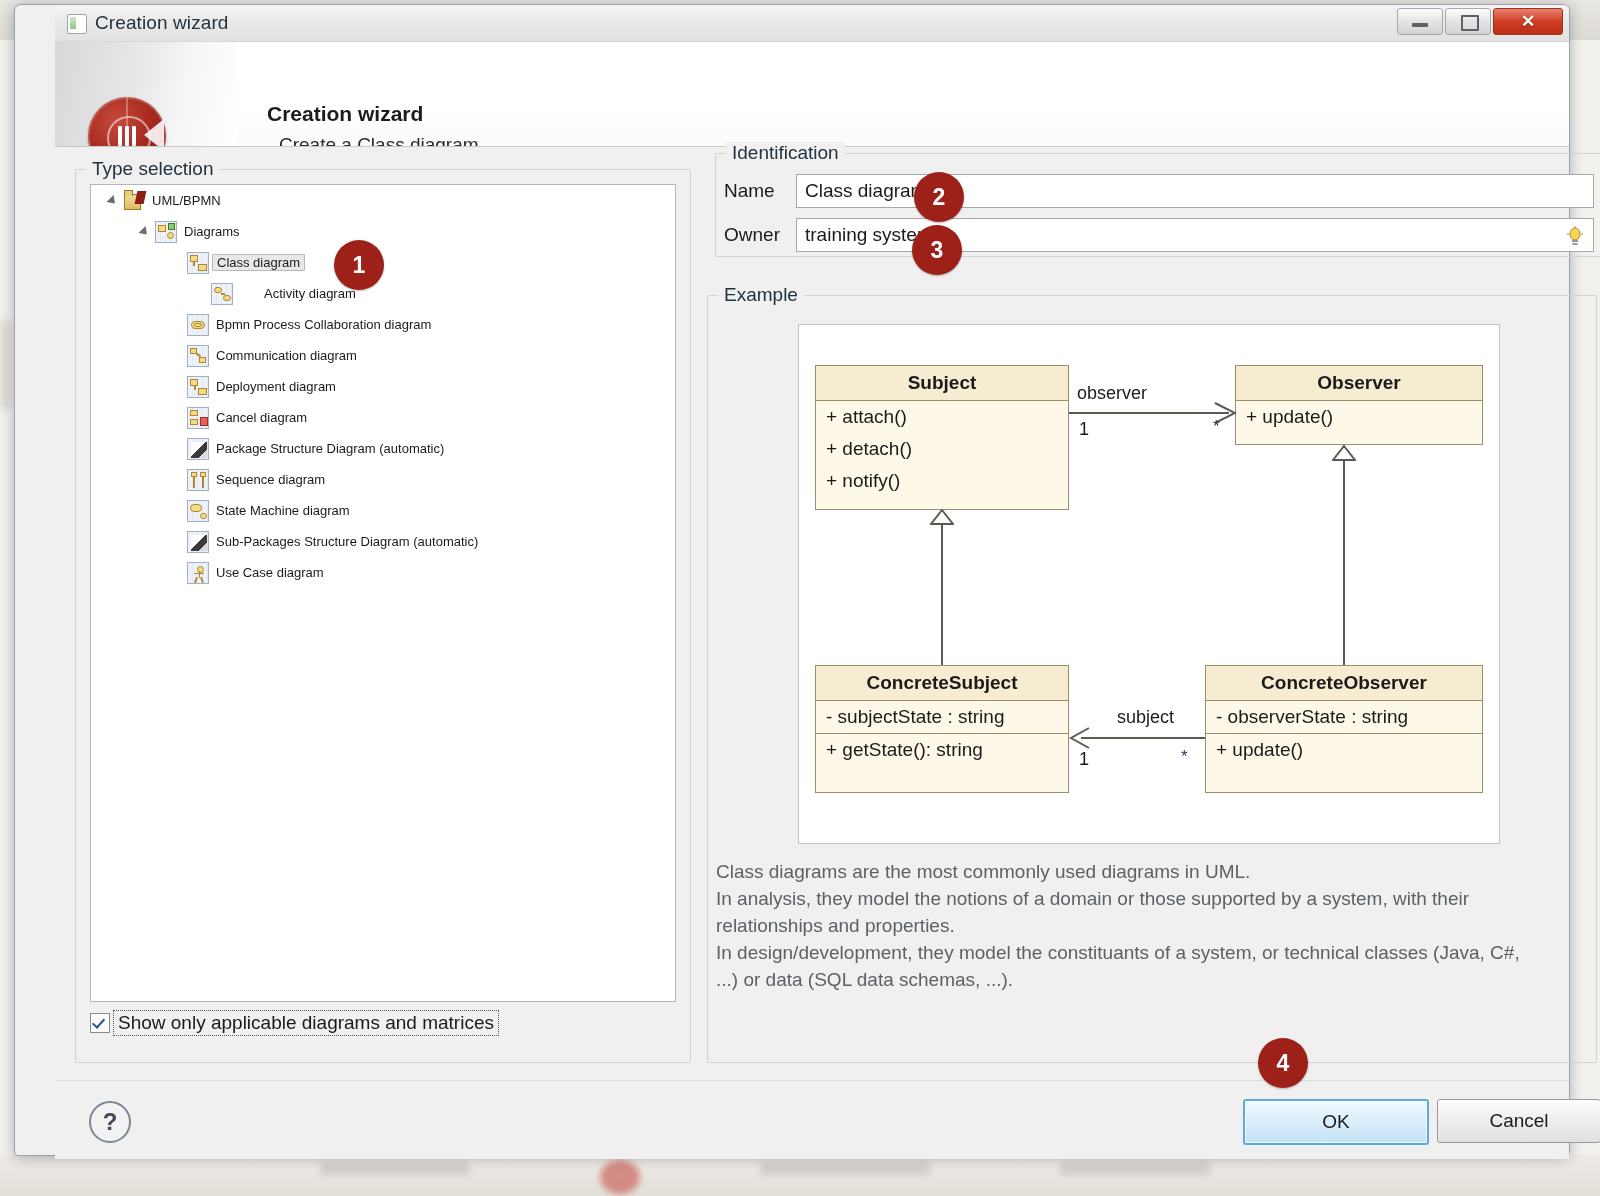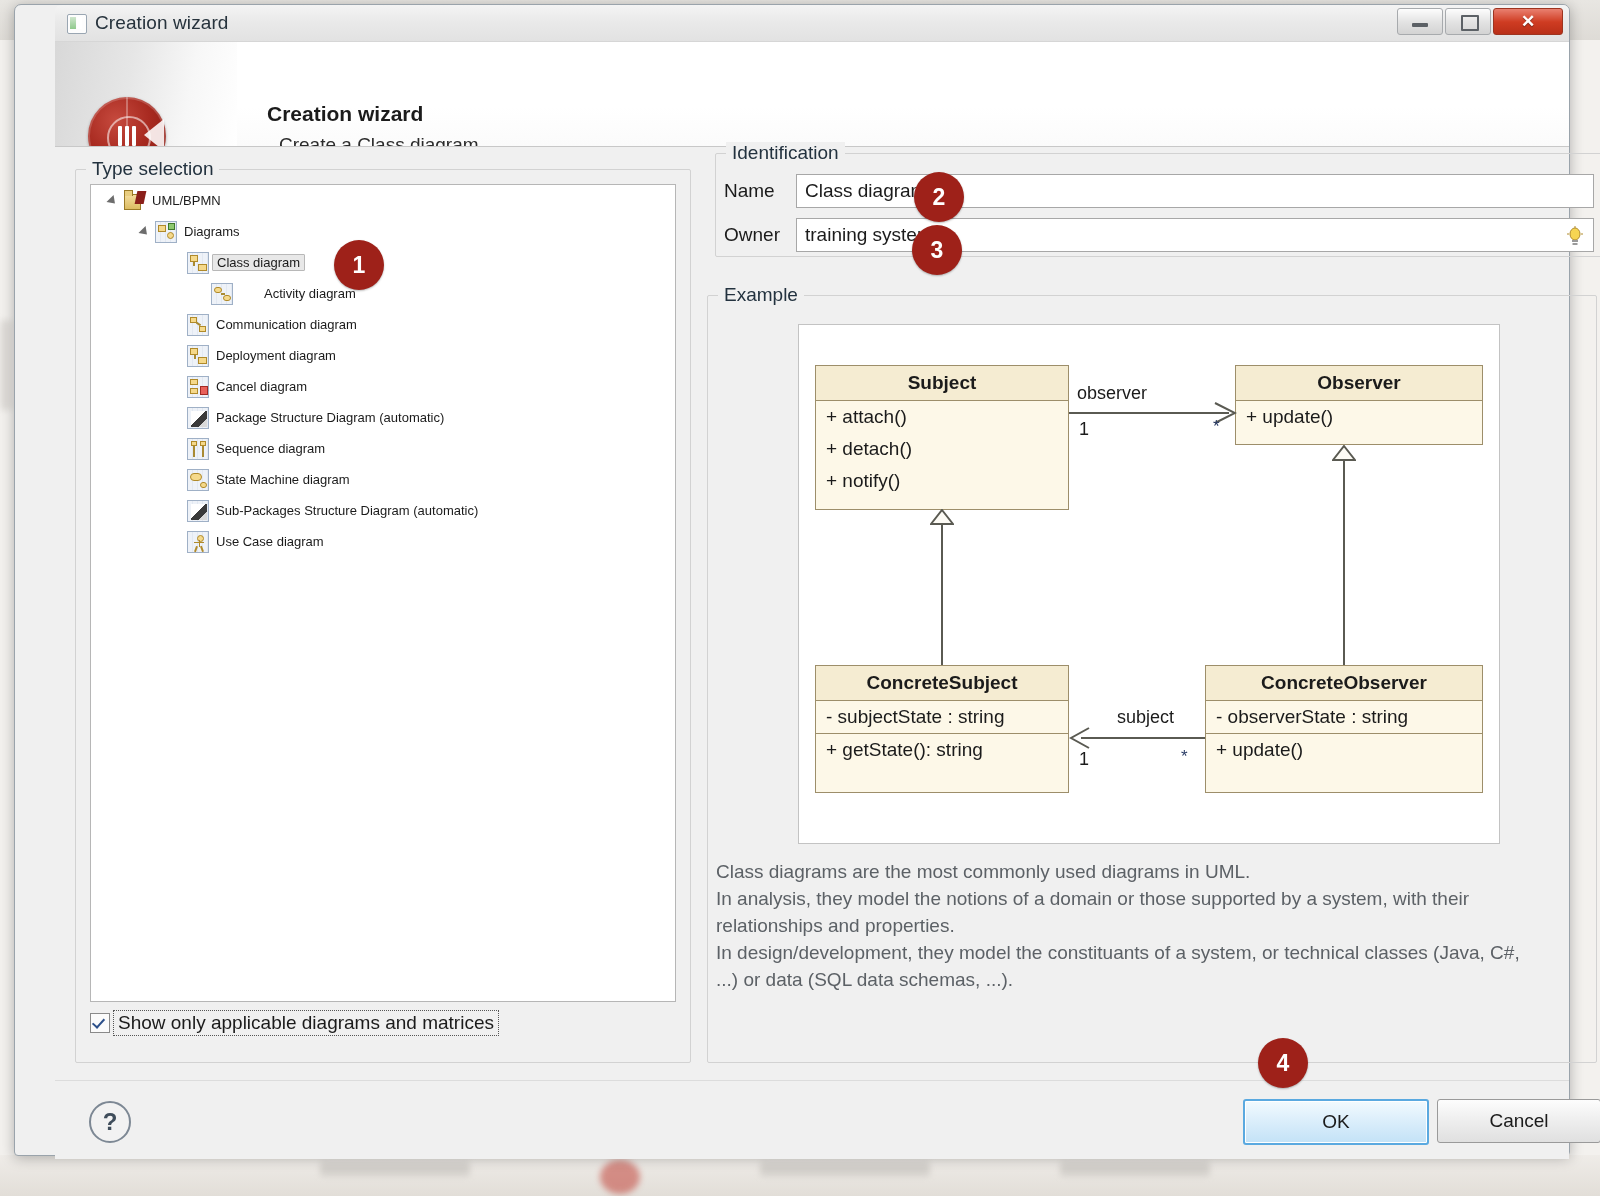--- a/index.html
+++ b/index.html
@@ -500,20 +500,28 @@
               <span class="ticon">
                 <span class="sq" style="left:2px;top:3px;width:8px;height:6px;border-radius:3px;"></span>
                 <span class="sq" style="left:11px;top:11px;width:8px;height:6px;border-radius:3px;"></span>
                 <span class="ln" style="left:9px;top:9px;width:4px;height:2px;"></span>
               </span>
               <span class="tree-label">Activity diagram</span>
             </div>
             <div class="tree-row" style="padding-left: 82px;">
               <span class="twisty-space"></span>
               <span class="ticon">
+                <span class="sq" style="left:3px;top:6px;width:14px;height:8px;border-radius:5px;"></span>
+                <span class="sq" style="left:6px;top:8px;width:8px;height:4px;border-radius:3px;"></span>
+              </span>
+              <span class="tree-label">Bpmn Process Collaboration diagram</span>
+            </div>
+            <div class="tree-row" style="padding-left: 82px;">
+              <span class="twisty-space"></span>
+              <span class="ticon">
                 <span class="sq" style="left:2px;top:2px;width:7px;height:6px;"></span>
                 <span class="sq" style="left:11px;top:11px;width:7px;height:6px;"></span>
                 <span class="ln" style="left:8px;top:8px;width:5px;height:2px;transform:rotate(35deg);"></span>
               </span>
               <span class="tree-label">Communication diagram</span>
             </div>
             <div class="tree-row" style="padding-left: 82px;">
               <span class="twisty-space"></span>
               <span class="ticon">
                 <span class="sq" style="left:2px;top:2px;width:8px;height:7px;"></span>

